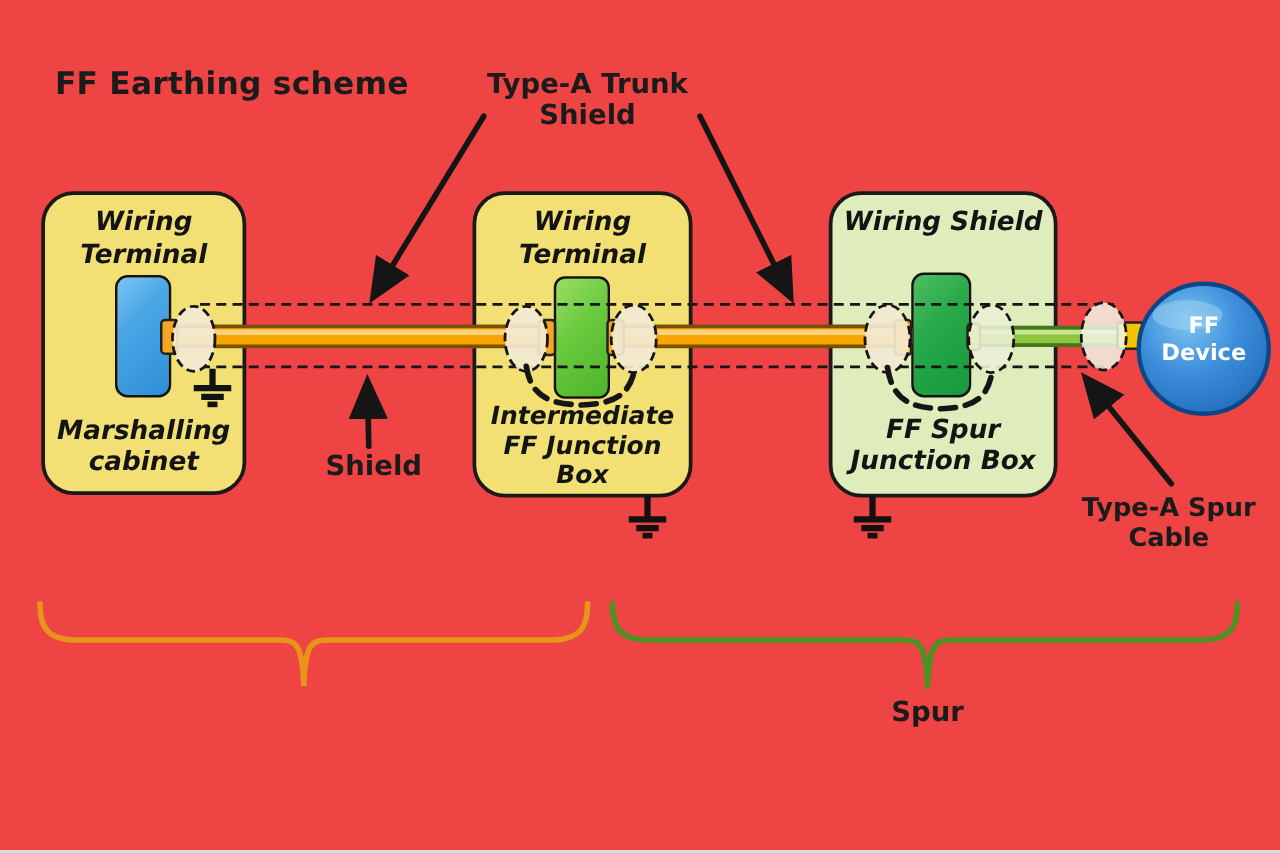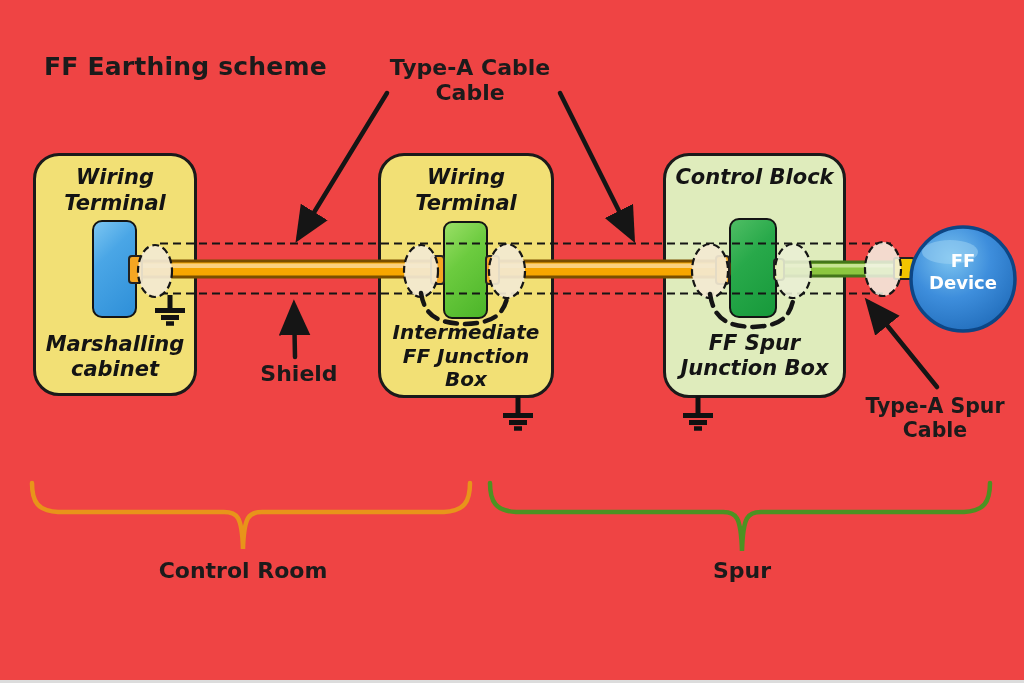--- a/index.html
+++ b/index.html
@@ -56,45 +56,44 @@
     color:#ffffff;font-size:18px;line-height:1.2;font-weight:700;white-space:pre-line;
   }
   .bottom-strip{left:0;bottom:0;width:1024px;height:3px;background:#dcdcdc;z-index:4;}
 </style>
 </head>
 <body>
 
 <div class="canvas">
 
   <div class="abs txt title">FF Earthing scheme</div>
-  <div class="abs txt trunk-label">Type-A Cable Cable</div>
+  <div class="abs txt trunk-label">Type-A Trunk Shield</div>
   <div class="abs txt shield-label">Shield</div>
   <div class="abs txt spur-label">Type-A Spur Cable</div>
-  <div class="abs txt region-label control-room-label">Control Room</div>
   <div class="abs txt region-label field-label">Spur</div>
 
   <div class="node-box box-yellow box1" style="left:33px;top:153px;width:164px;height:243px;">
     <div class="box-label top">Wiring
 Terminal</div>
     <div class="terminal terminal-blue"></div>
     <div class="box-label bottom">Marshalling
 cabinet</div>
   </div>
 
   <div class="node-box box-yellow box2" style="left:378px;top:153px;width:176px;height:245px;">
     <div class="box-label top">Wiring
 Terminal</div>
     <div class="terminal terminal-green-mid"></div>
     <div class="box-label bottom">Intermediate
 FF Junction
 Box</div>
   </div>
 
   <div class="node-box box-green box3" style="left:663px;top:153px;width:183px;height:245px;">
-    <div class="box-label top">Control Block</div>
+    <div class="box-label top">Wiring Shield</div>
     <div class="terminal terminal-green-dark"></div>
     <div class="box-label bottom">FF Spur
 Junction Box</div>
   </div>
 
   <svg class="overlay" width="1024" height="683" viewBox="0 0 1024 683">
     <defs>
       <marker id="ah" markerWidth="9" markerHeight="8" refX="6.5" refY="3.5" orient="auto">
         <path d="M0,0 L8,3.5 L0,7 z" fill="#151515"></path>
       </marker>

